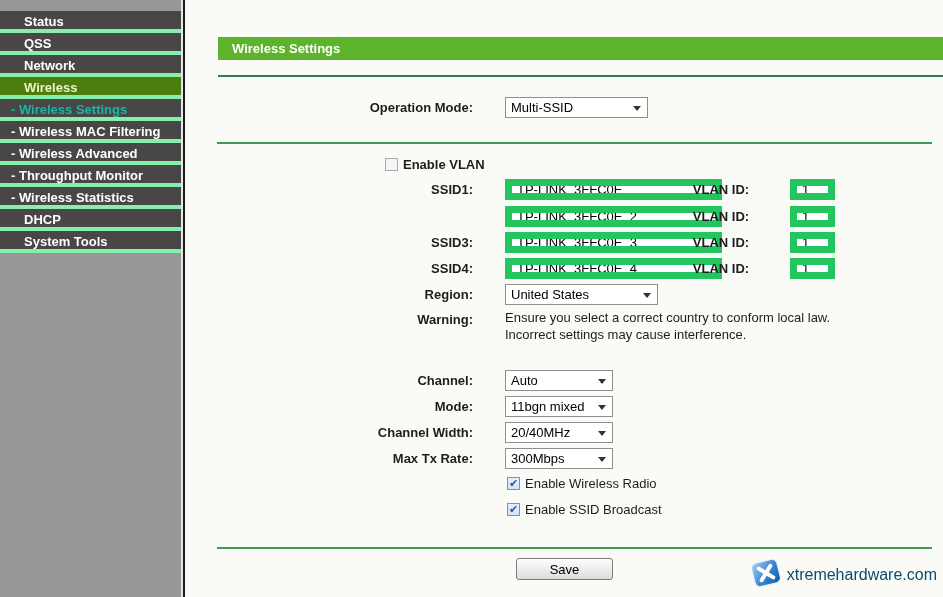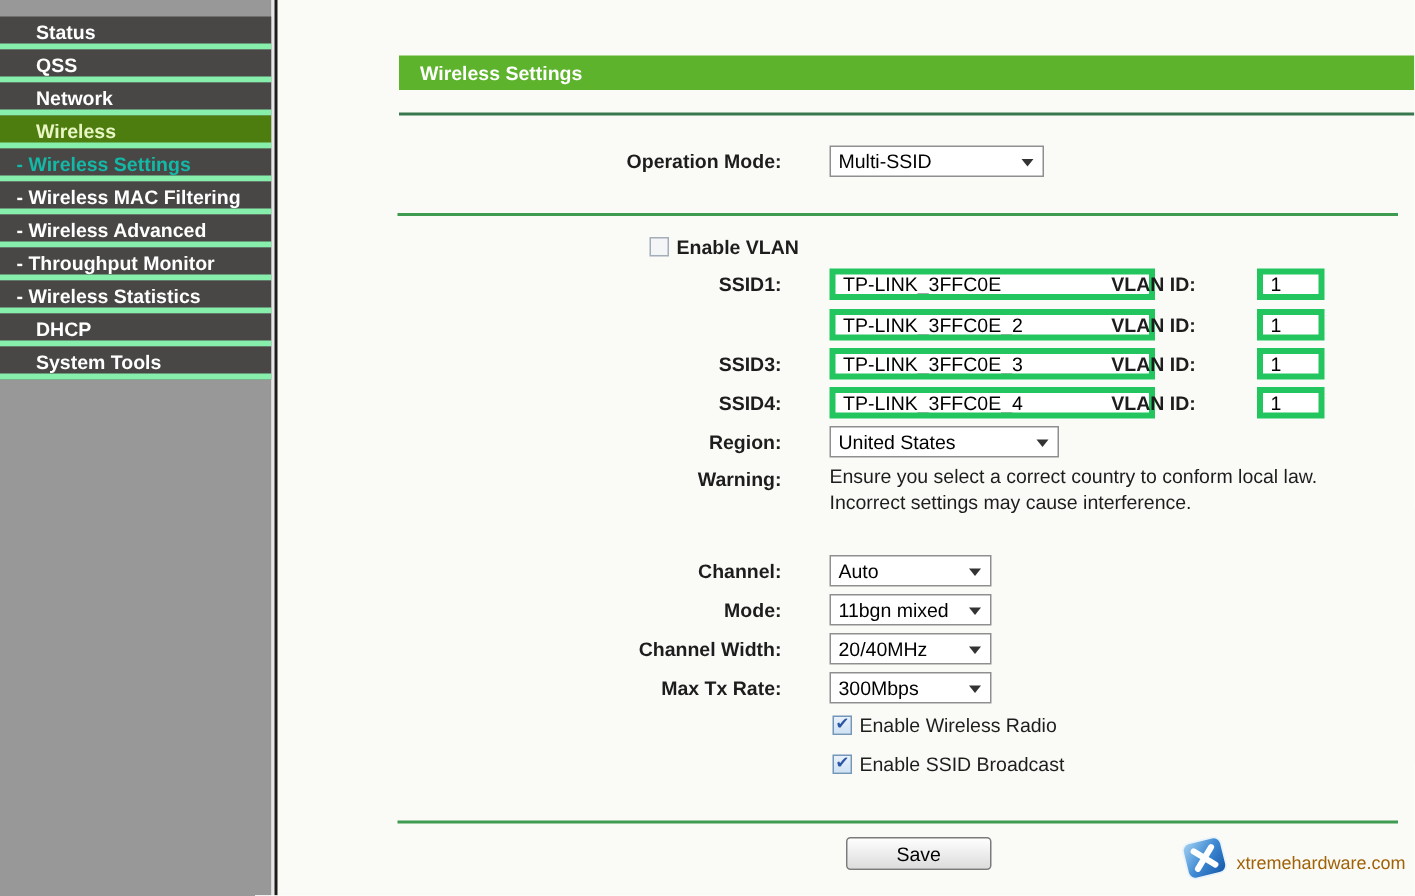--- a/index.html
+++ b/index.html
@@ -14,36 +14,36 @@
         font-size:13px; font-weight:bold; border-bottom:4px solid #86efac;
         cursor:pointer; white-space:nowrap; overflow:hidden; }
   .mi.top { padding-left:24px; }
   .mi.sub { padding-left:11px; }
   .mi.active { background:#4d7c0f; color:#e9f6c3; }
   .mi.subactive { color:#14b8a6; }
   .sidebar-gap { position:absolute; left:181px; top:0; width:2px; height:597px; background:#e6e6e6; }
   .vline { position:absolute; left:183px; top:0; width:2px; height:597px; background:#1c1c1c; }
 
   
-  .content { position:absolute; left:185px; top:0; right:0; bottom:0; background:#fafbf7;margin-left:48px; }
+  .content { position:absolute; left:185px; top:0; right:0; bottom:0; background:#fafbf7; }
   .titlebar { position:absolute; left:33px; right:0; top:37px; height:23px;
               background:#5eb32c; color:#ffffff; font-size:13px; font-weight:bold;
               line-height:23px; padding-left:14px; }
   .hline1 { position:absolute; left:33px; right:0; top:75px; height:2px; background:#39784f; }
   .hline2 { position:absolute; left:32px; right:11px; top:142px; height:2px; background:#3e9b50; }
   .hline3 { position:absolute; left:32px; right:11px; top:547px; height:2px; background:#3e9b50; }
 
   .row { position:absolute; left:0; right:0; height:22px; }
   .lbl { position:absolute; left:0; width:288px; text-align:right; font-weight:bold;
          color:#1d1d1d; font-size:13px; line-height:21px; }
   .sel { position:absolute; left:320px; height:21px; background:#ffffff; border:1px solid #8f8f8f;
          font-size:13px; color:#000; line-height:19px; padding:0 18px 0 5px; cursor:pointer; }
   .sel::after { content:""; position:absolute; right:6px; top:8px;
                 border:4px solid transparent; border-top:5px solid #333333; }
-  .ti { position:absolute; left:320px; height:21px; border:4px solid #22c55e; background:#ffffff;
+  .ti { position:absolute; left:320px; height:21px; border:7px solid #22c55e; background:#ffffff;
         font-family:"Liberation Sans", sans-serif; font-size:13px; color:#000; padding:0 5px; }
   .ssid-input { width:217px; }
   .vlbl { position:absolute; left:470px; width:132px; text-align:center; font-weight:bold;
           color:#1d1d1d; font-size:13px; line-height:21px; }
   .vlan-input { left:605px; width:45px; }
 
   .cb { position:absolute; top:3px; width:13px; height:13px; border:1px solid #a3aeb9;
         background:#f4f5f6; cursor:pointer; }
   .cb.checked { background:linear-gradient(#e9f1fa,#cfe2f4); border-color:#7396b9; }
   .cb.checked::after { content:"\2714"; position:absolute; left:1px; top:-2px;
@@ -52,21 +52,21 @@
   .cbl.bold { font-weight:bold; }
 
   .warn-text { position:absolute; left:320px; top:0; font-size:13px; color:#1d1d1d; line-height:17px; }
 
   .save { position:absolute; left:331px; top:558px; width:97px; height:22px;
           border:1px solid #7b7b7b; border-radius:3px;
           background:linear-gradient(#fefefe,#dcdcdc); font-family:"Liberation Sans", sans-serif;
           font-size:13px; color:#000; cursor:pointer; }
 
   .watermark { position:absolute; right:6px; bottom:4px; display:flex; align-items:center; gap:3px; }
-  .wm-text { font-size:12px; color:#a16207; }
+  .wm-text { font-size:16px; color:#0c4a6e; }
 </style>
 </head>
 <body>
 
 <div id="screen">
 
   <div class="sidebar">
     <div class="menu">
       <div class="mi top">Status</div>
       <div class="mi top">QSS</div>

